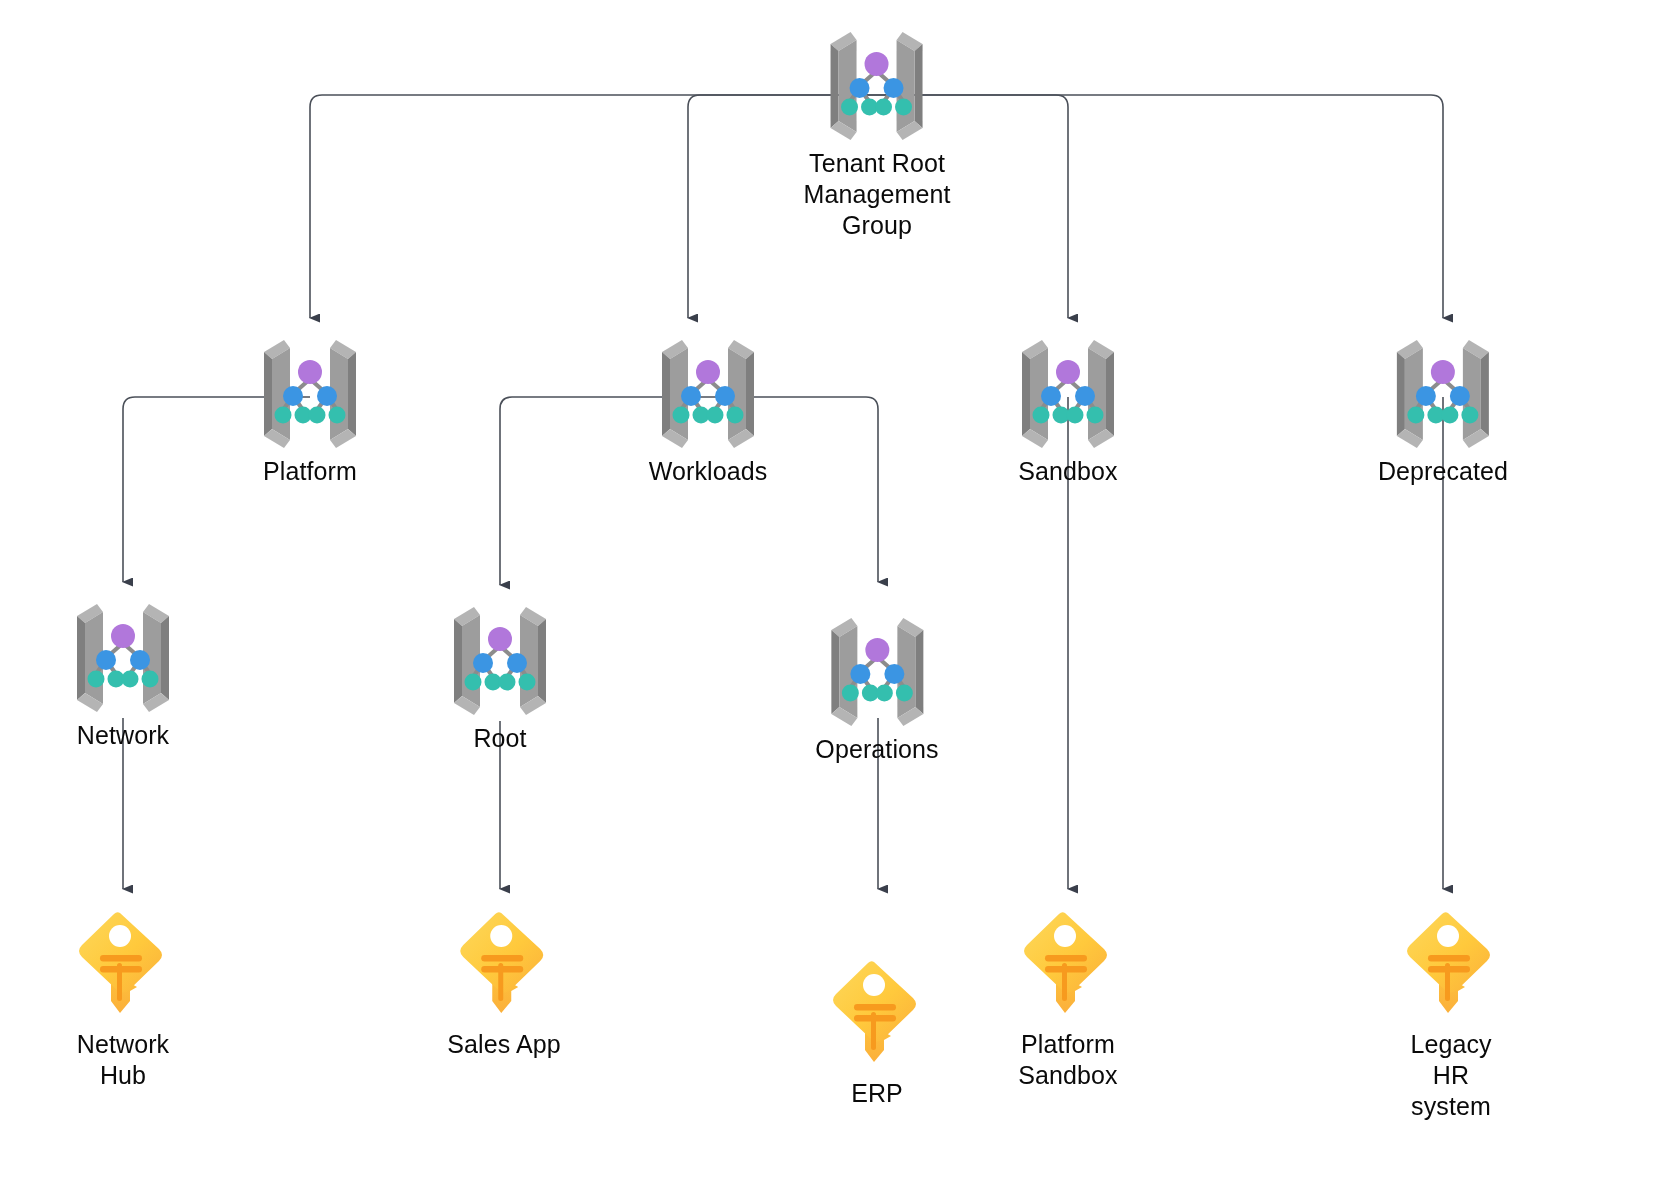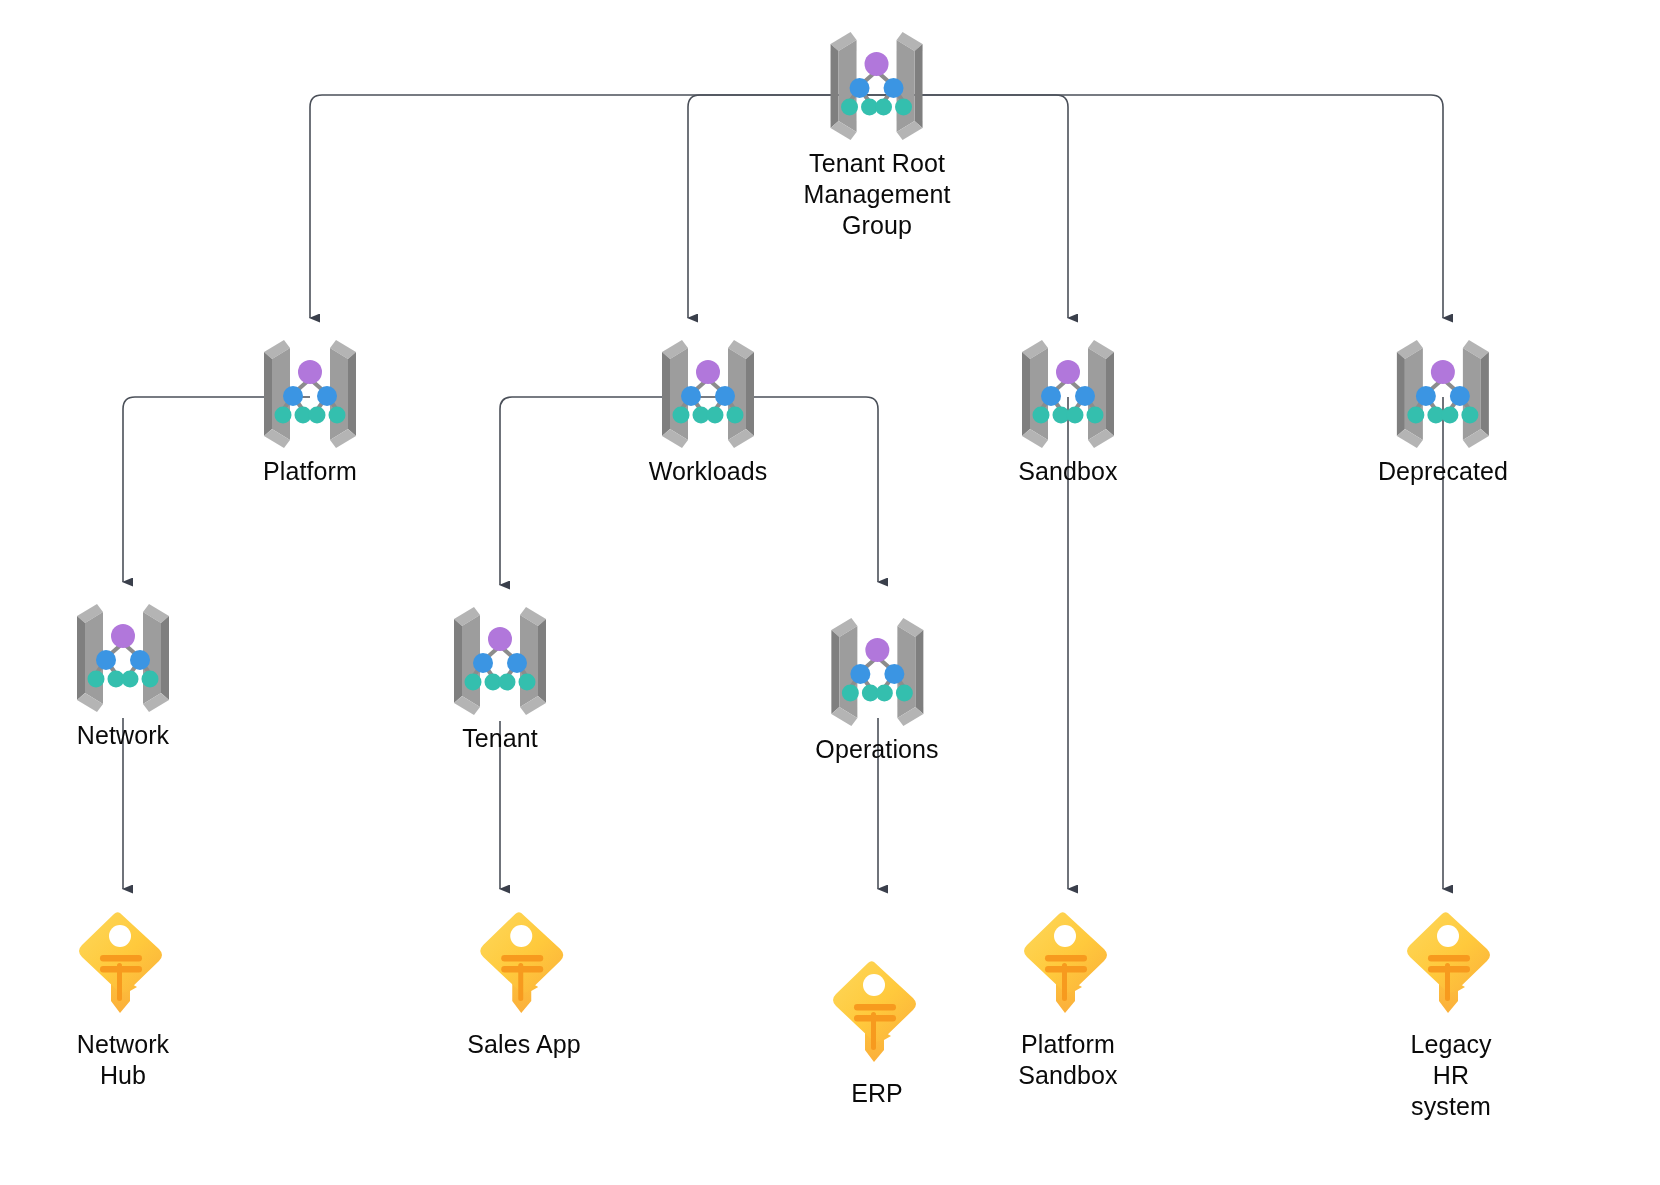--- a/index.html
+++ b/index.html
@@ -290,21 +290,21 @@
       <line x1="77" y1="62" x2="87" y2="76"></line>
     </g>
     <circle cx="60" cy="38" r="12" fill="#b177db"></circle>
     <circle cx="43" cy="62" r="10" fill="#3b95e3"></circle>
     <circle cx="77" cy="62" r="10" fill="#3b95e3"></circle>
     <circle cx="33" cy="81" r="8.5" fill="#34bfae"></circle>
     <circle cx="53" cy="81" r="8.5" fill="#34bfae"></circle>
     <circle cx="67" cy="81" r="8.5" fill="#34bfae"></circle>
     <circle cx="87" cy="81" r="8.5" fill="#34bfae"></circle>
   </svg>
-        <div class="node-label mg-label">Tenant</div>
+        <div class="node-label mg-label">Root</div>
       </div>
       <div class="node" style="left: 877px; top: 612px;">
   <svg class="mg-icon" viewBox="0 0 120 120" xmlns="http://www.w3.org/2000/svg">
 
     <g>
       <polygon points="14,18 34,6 40,14 22,25" fill="#b4b4b4"></polygon>
       <polygon points="14,18 22,25 22,95 14,102" fill="#7f7f7f"></polygon>
       <polygon points="22,25 40,14 40,106 22,95" fill="#9d9d9d"></polygon>
       <polygon points="14,102 34,114 40,106 22,95" fill="#b4b4b4"></polygon>
     </g>
@@ -354,21 +354,21 @@
     <path d="M 47 8 L 86 44 Q 92 50 86 56 L 56 85 Q 50 90 44 85 L 9 52
              Q 3 46 9 40 L 41 9 Q 44 6 47 8 Z" fill="url(#kg0)"></path>
     <circle cx="47" cy="31" r="11" fill="#ffffff"></circle>
     <rect x="27" y="50" width="42" height="6.5" rx="3.2" fill="#f79a1e"></rect>
     <rect x="27" y="61" width="42" height="6.5" rx="3.2" fill="#f79a1e"></rect>
     <rect x="44" y="58" width="5" height="38" rx="2.5" fill="#f79a1e"></rect>
   </svg>
         <div class="node-label key-label">Network
 Hub</div>
       </div>
-      <div class="node" style="left: 524px; top: 905px;">
+      <div class="node" style="left: 504px; top: 905px;">
   <svg class="key-icon" viewBox="0 0 100 120" xmlns="http://www.w3.org/2000/svg">
     <defs>
       <linearGradient id="kg1" x1="0" y1="0" x2="1" y2="1">
         <stop offset="0%" stop-color="#fdd85b"></stop>
         <stop offset="55%" stop-color="#ffc93c"></stop>
         <stop offset="100%" stop-color="#fbb03b"></stop>
       </linearGradient>
       <linearGradient id="ks2" x1="0" y1="0" x2="0" y2="1">
         <stop offset="0%" stop-color="#ffc93c"></stop>
         <stop offset="100%" stop-color="#fbb03b"></stop>

